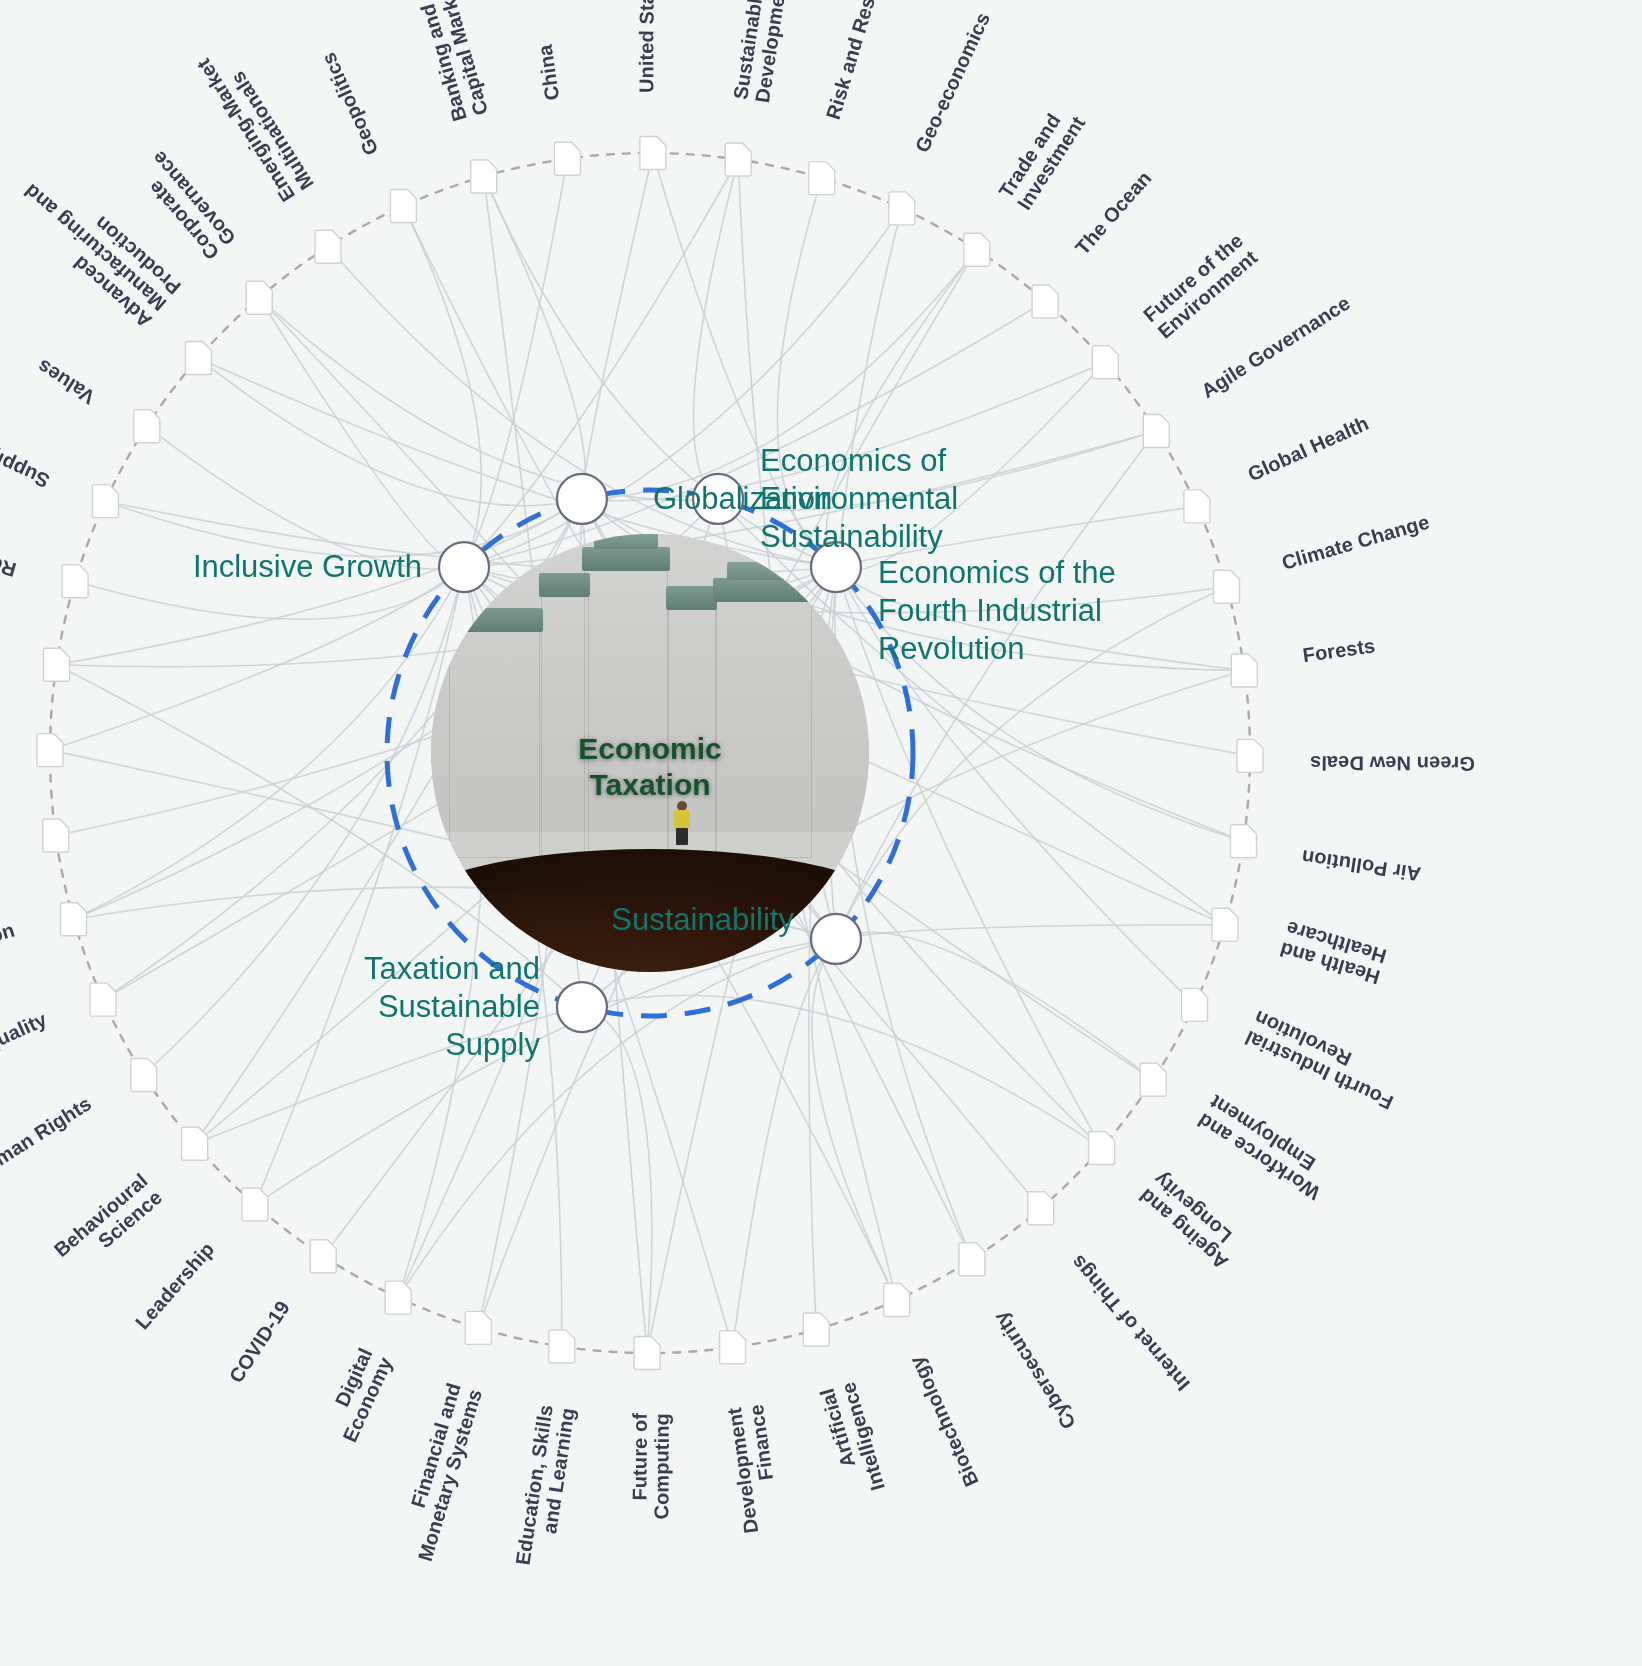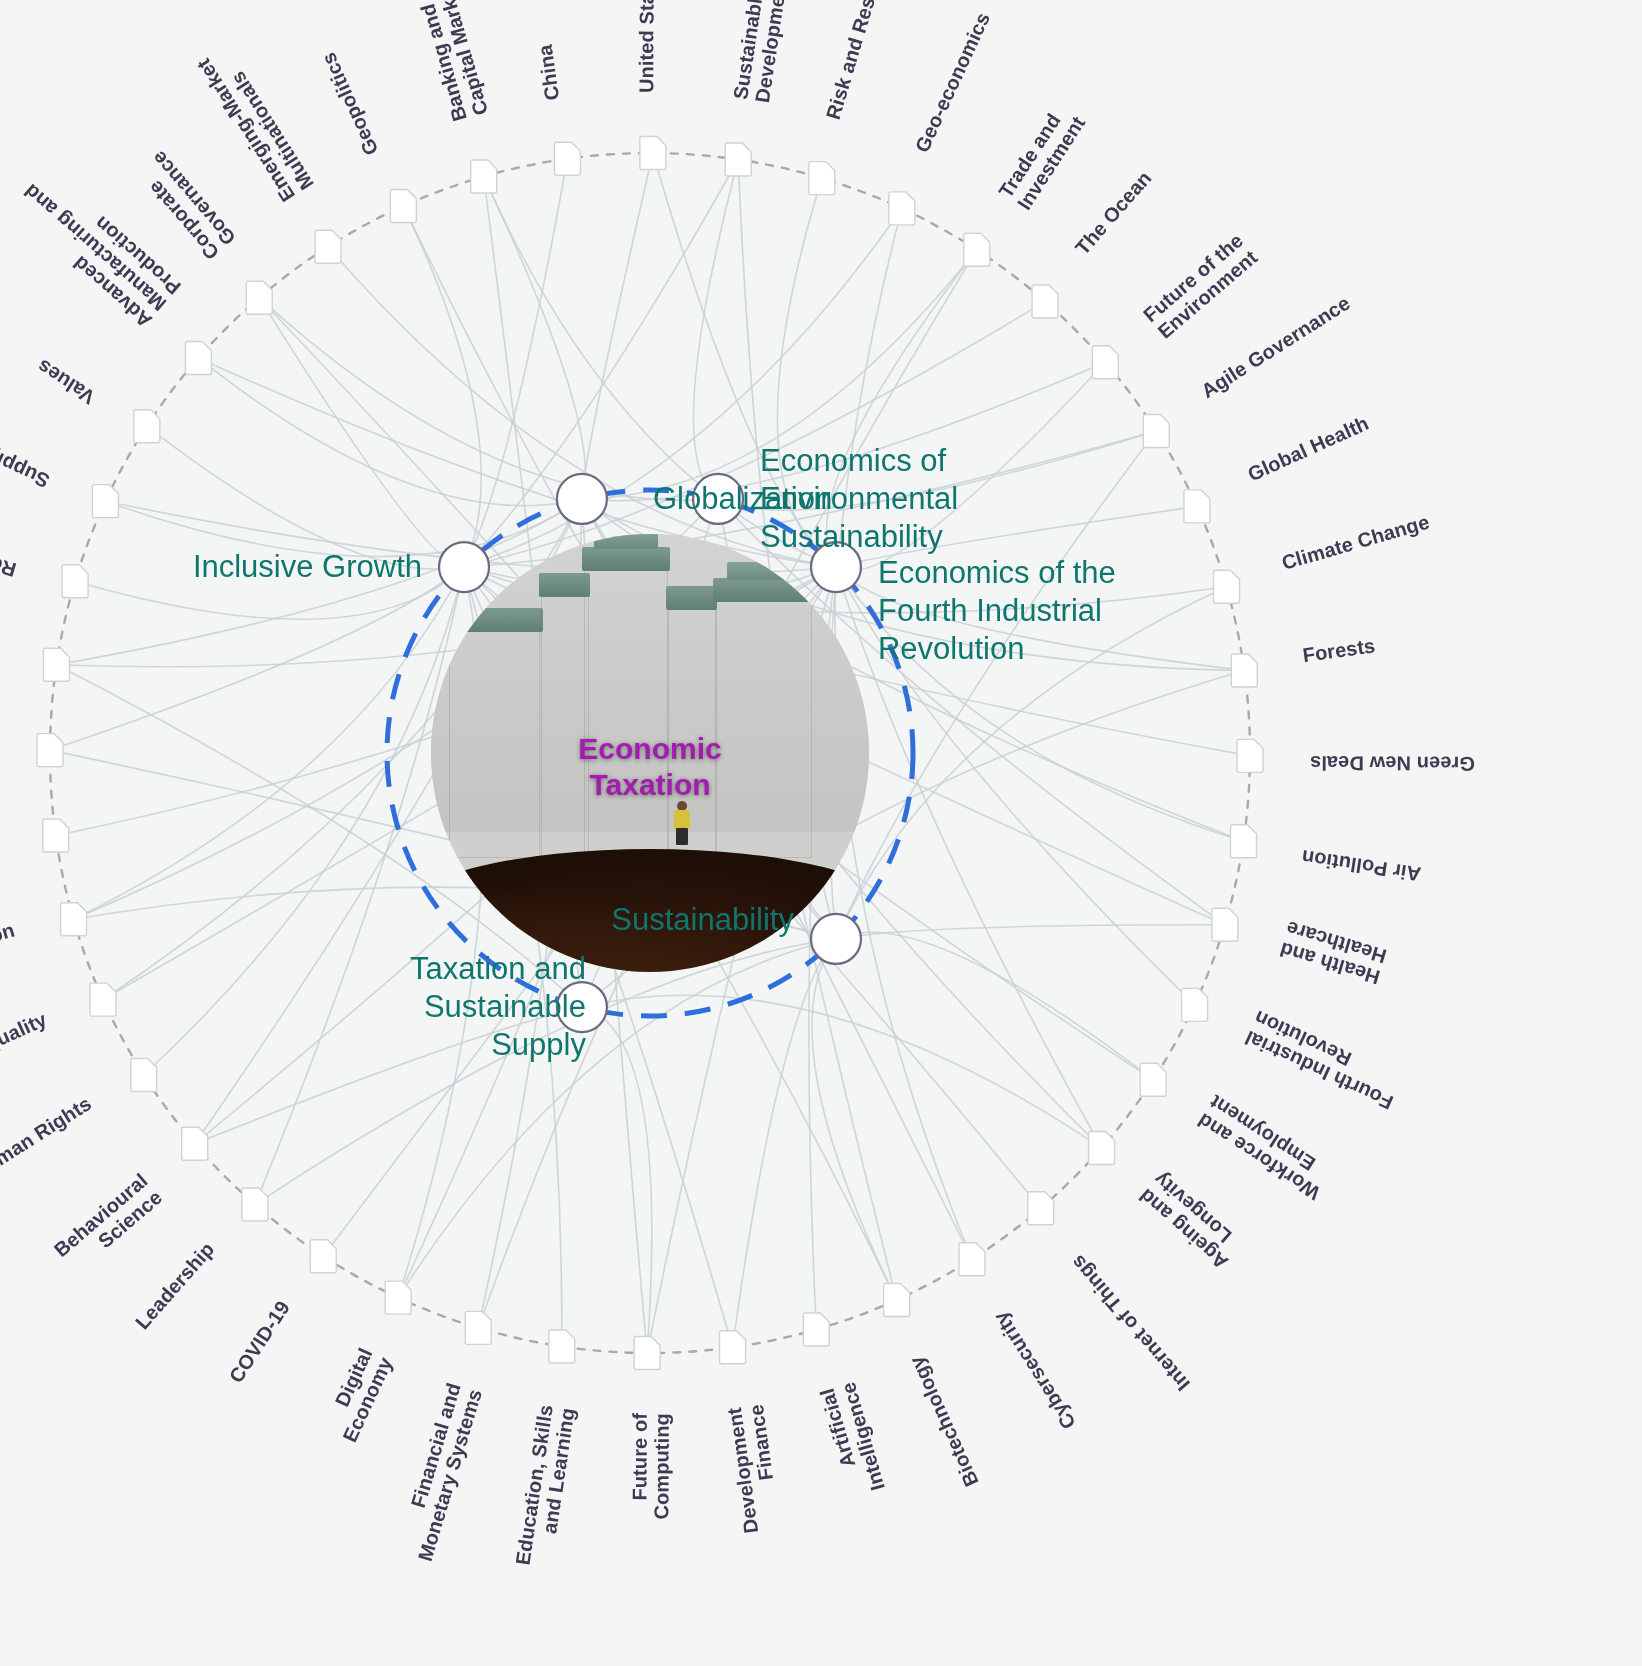--- a/index.html
+++ b/index.html
@@ -70,21 +70,21 @@
     border-radius:50% 50% 0 0 / 44% 44% 0 0;}
   .dirt2{position:absolute;left:-12%;width:60%;bottom:-4%;height:24%;
     background:radial-gradient(ellipse 70% 100% at 50% 100%,#3a1e0e,#21100700);
     border-radius:50% 50% 0 0 / 60% 60% 0 0;}
   .kid{position:absolute;left:55.5%;bottom:28.5%;width:16px;height:46px;}
   .kid .head{position:absolute;left:3px;top:0;width:10px;height:10px;border-radius:50%;background:#6b4a31;}
   .kid .shirt{position:absolute;left:0;top:9px;width:16px;height:19px;background:#d8c23c;border-radius:3px 3px 1px 1px;}
   .kid .shorts{position:absolute;left:2px;top:27px;width:12px;height:17px;background:#2b2b30;border-radius:1px;}
   #center-title{
     position:absolute;left:0;right:0;top:45%;
-    text-align:center;color:#a21caf;
+    text-align:center;color:#14532d;
     font-size:30px;font-weight:bold;line-height:1.2;
     text-shadow:0 1px 5px rgba(0,0,0,.45);
     font-family:"Liberation Sans","DejaVu Sans",sans-serif;
     pointer-events:none;
   }
 </style>
 </head>
 <body>
 
 <div id="stage">
@@ -420,19 +420,19 @@
         <div>Sustainability</div>
       </div>
       <div class="hub-label r" style="top: 510.031px; left: 877.969px; margin-top: 44px;">
         <div>Economics of the</div>
         <div>Fourth Industrial</div>
         <div>Revolution</div>
       </div>
       <div class="hub-label l" style="top: 900.969px; left: 0px; width: 793.969px;">
         <div>Sustainability</div>
       </div>
-      <div class="hub-label l" style="top: 950.038px; left: 0px; width: 539.931px; padding-left: 46px;">
+      <div class="hub-label l" style="top: 950.038px; left: 0px; width: 539.931px;">
         <div>Taxation and</div>
         <div>Sustainable</div>
         <div>Supply</div>
       </div>
     </div>
 </div>
 
 </body></html>

